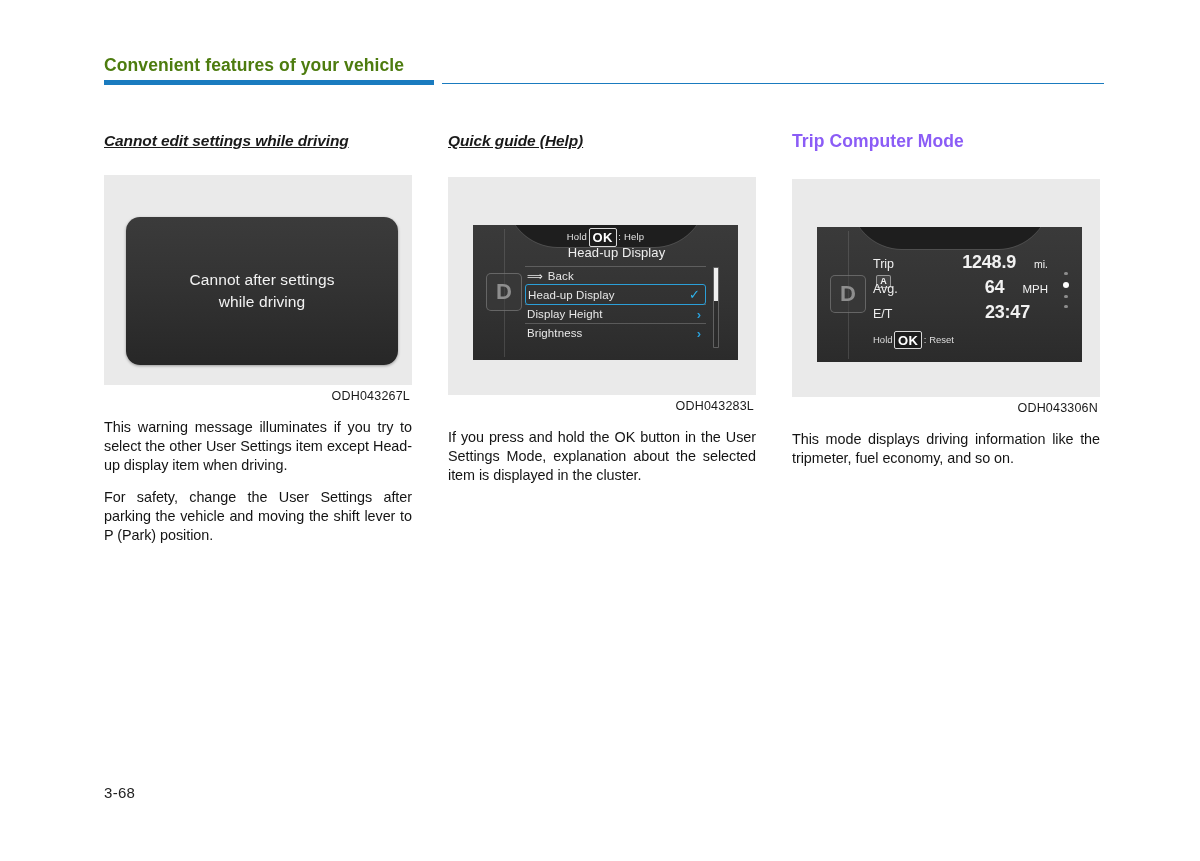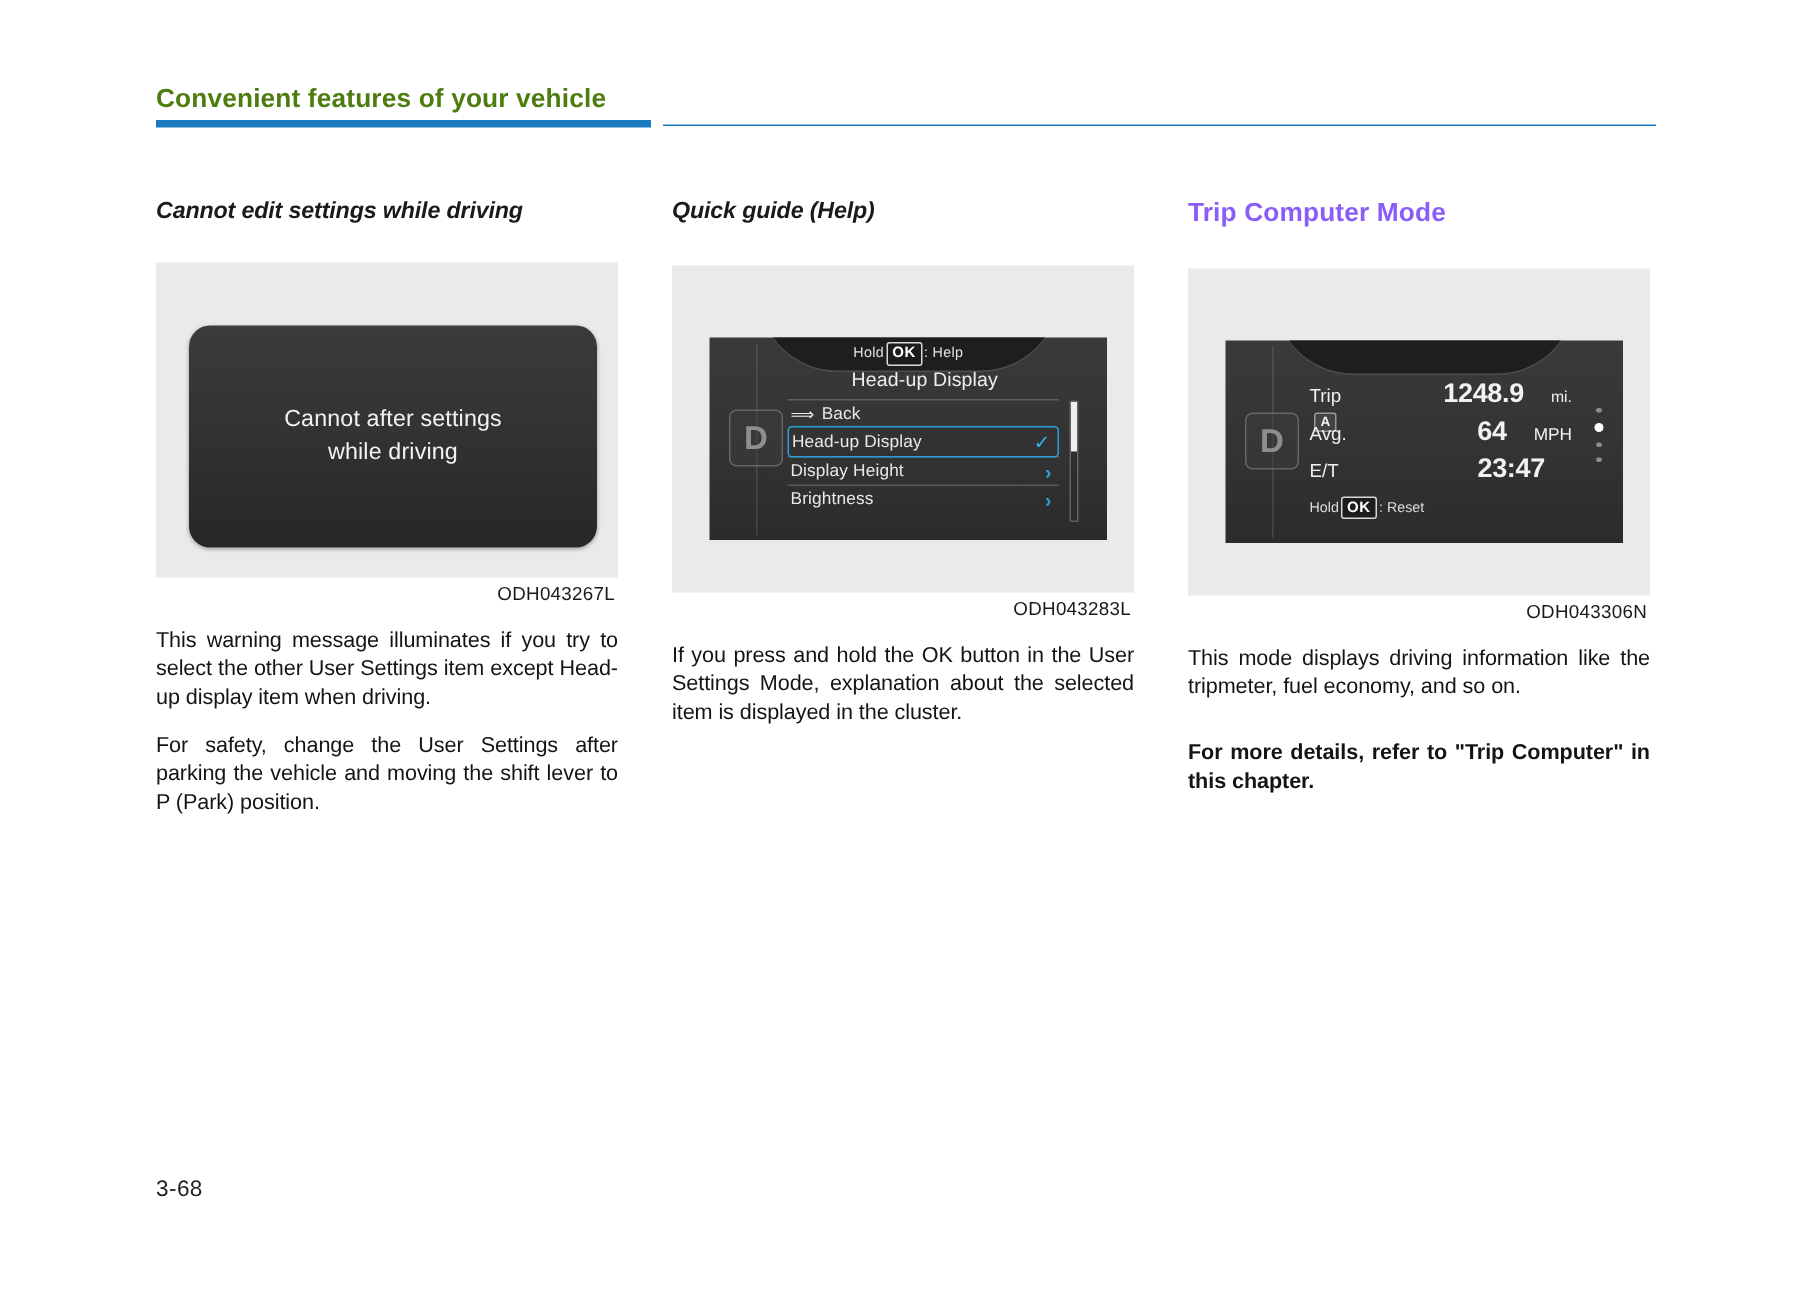--- a/index.html
+++ b/index.html
@@ -67,20 +67,21 @@
   .col { width: 315px; }
 
   
   h2.sub-heading {
     font-size: 15.5px;
     font-weight: bold;
     font-style: italic;
     color: #1a1a1a;
     line-height: 1.38;
     letter-spacing: -0.1px;
+    text-decoration: underline;
   }
   h2.section-heading {
     font-size: 17.5px;
     font-weight: bold;
     font-style: normal;
     color: #8b5cf6;
     line-height: 1.3;
     letter-spacing: 0.1px;
   }
 
@@ -181,21 +182,21 @@
     color: #e2e2e2;
     z-index: 4;
     letter-spacing: .2px;
   }
   .key-badge {
     display: inline-block;
     border: 1px solid #d8d8d8;
     border-radius: 2px;
     background: #1c1c1c;
     color: #ffffff;
-    font-size: 10px;
+    font-size: 13px;
     font-weight: bold;
     line-height: 1;
     padding: 2px 3px 1.5px 3px;
     margin: 0 1.5px;
     vertical-align: middle;
     letter-spacing: .4px;
   }
 
   
   .hud-title {
@@ -482,19 +483,18 @@
             <span class="dot"></span>
             <span class="dot active"></span>
             <span class="dot"></span>
             <span class="dot"></span>
           </div>
         </div>
       </div>
       <div class="fig-caption">ODH043306N</div>
 
       <p class="body first">This mode displays driving information like the tripmeter, fuel economy, and so on.</p>
-      <p class="body bold">For more details, refer to "Trip Computer" in this chapter.</p>
     </div>
 
   </div>
 
   <div class="page-number">3-68</div>
 </div>
 
 </body></html>

